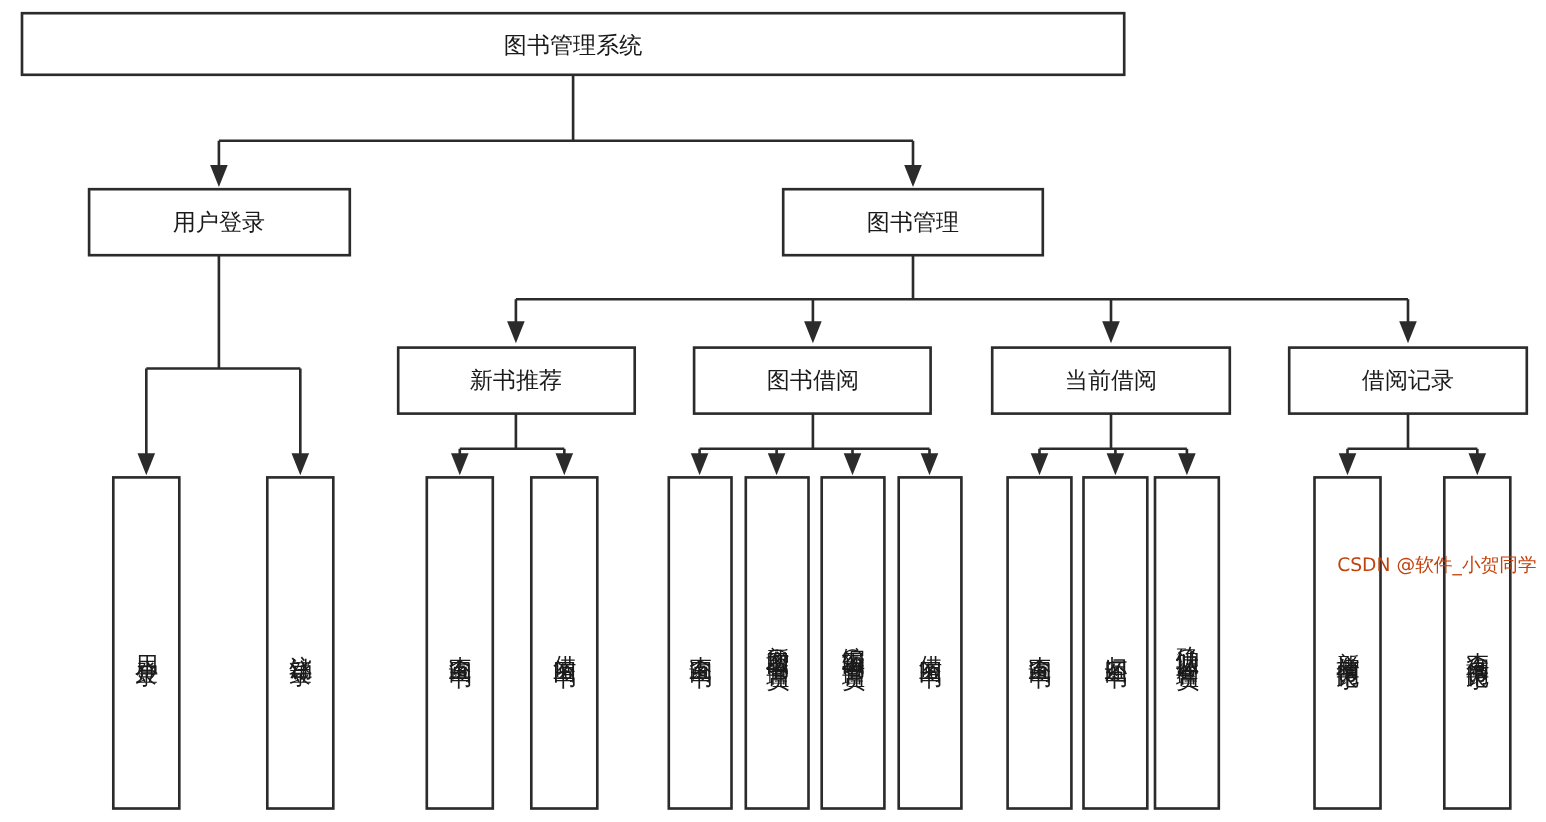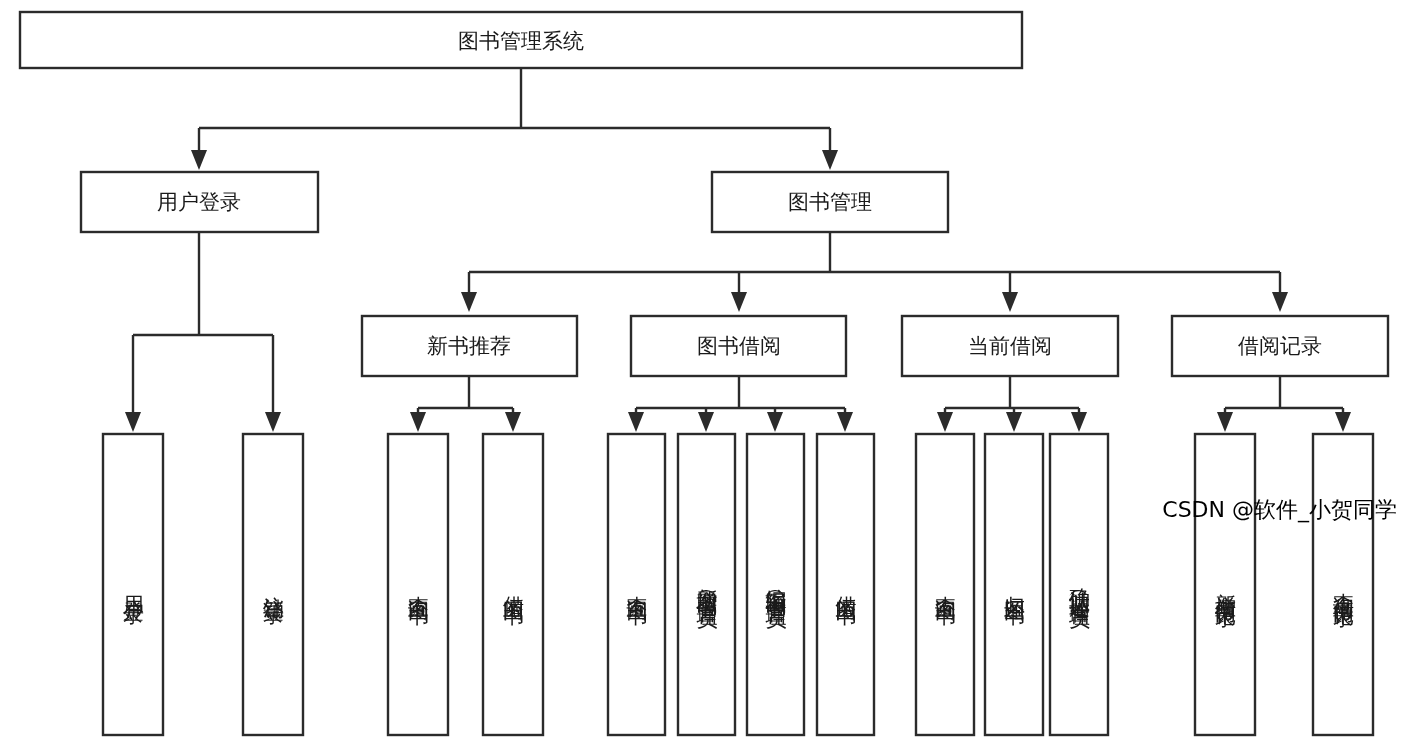--- a/index.html
+++ b/index.html
@@ -62,22 +62,22 @@
     justify-content: center;
     text-align: center;
     white-space: nowrap;
     user-select: none;
   }
   .watermark {
     position: absolute;
     right: 8px;
     bottom: 6px;
     font-family: "DejaVu Sans", "Liberation Sans", sans-serif;
-    font-size: 22px;
-    color: #000000;
+    font-size: 17px;
+    color: #c2410c;
     white-space: nowrap;
   }
 </style>
 </head>
 <body>
 
 <div id="diagram-root">
 
   <svg id="flow" viewBox="0 0 1405 747">
 

